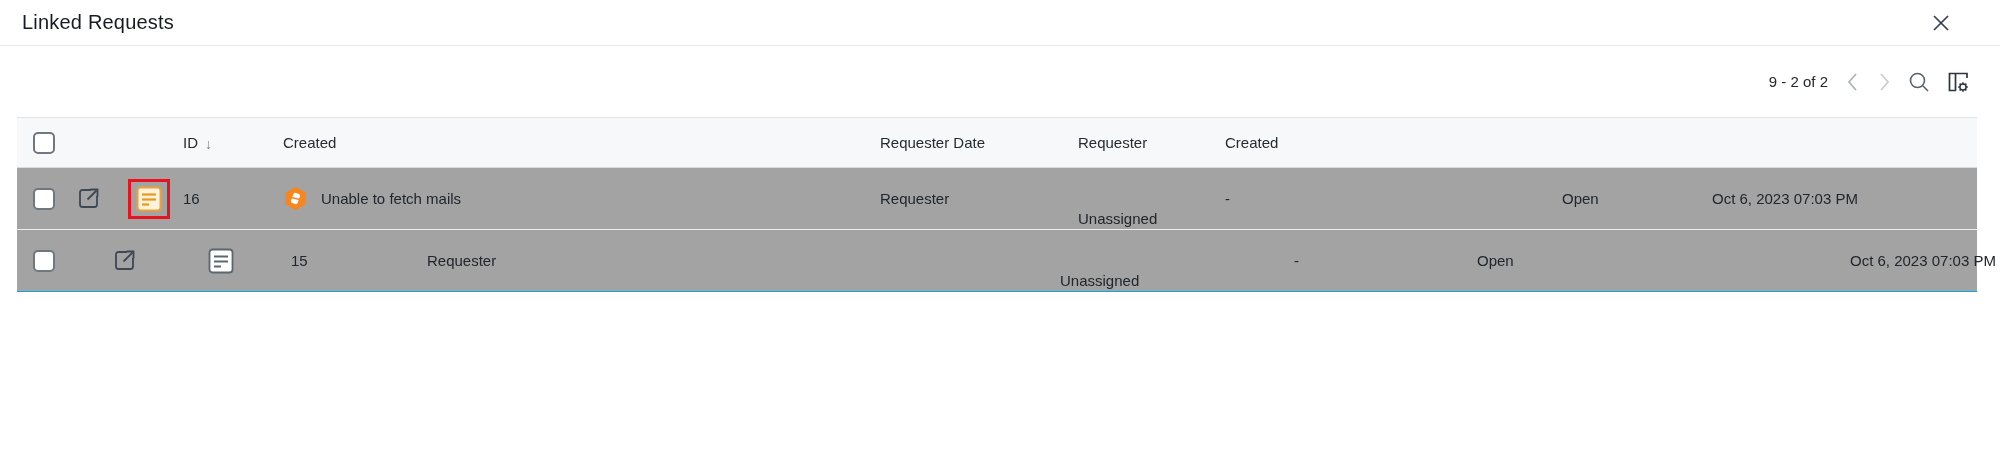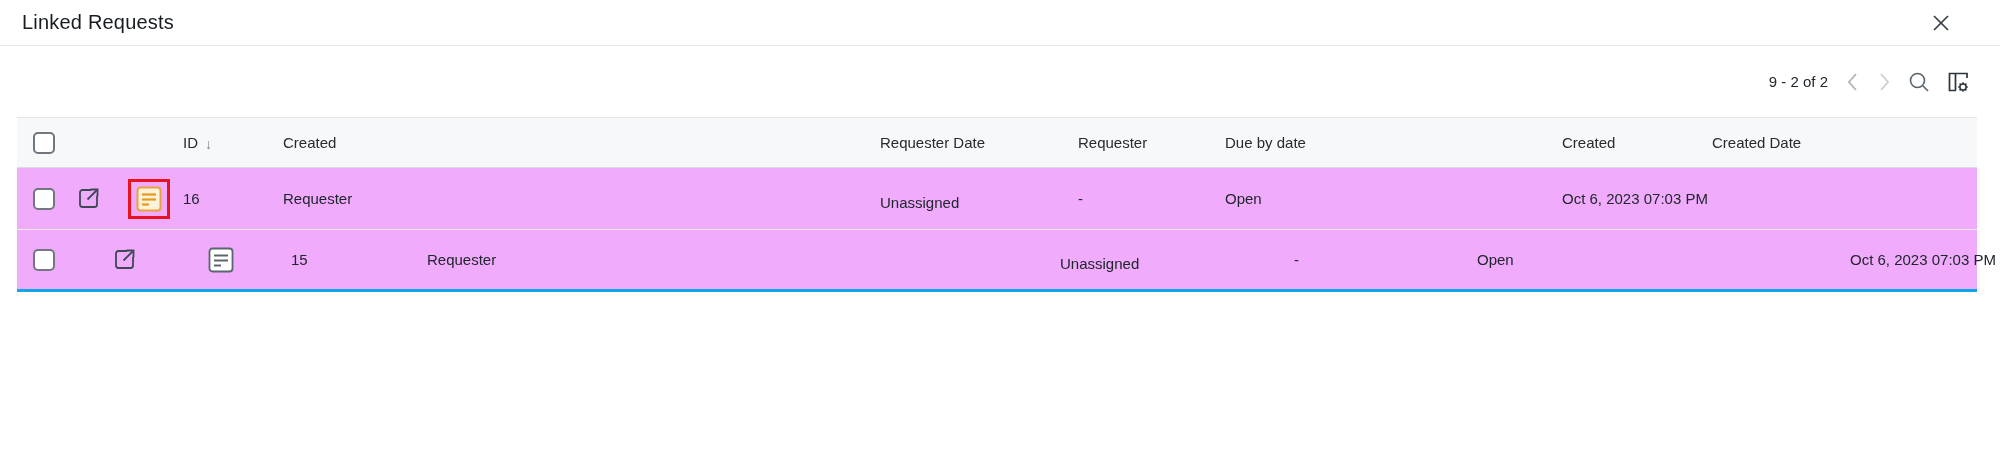--- a/index.html
+++ b/index.html
@@ -20,28 +20,28 @@
   .pag-text { font-size:15px; color:#23282d; margin-right:2px; }
   .icon-btn { display:flex; align-items:center; justify-content:center; cursor:pointer; }
 
   
   .table { margin-left:17px; width:1960px; font-size:15px; }
   .grid { display:grid;
     grid-template-columns:42px 53px 71px 100px 597px 198px 147px 337px 150px 265px;
     align-items:center; }
   .thead { height:51px; background:#f7f8f9; border-top:1px solid #e2e4e6; border-bottom:1px solid #d9dcde; }
   .thead .cell { color:#252b31; }
-  .trow { height:62px; background:#f0abfc; border-bottom:1px solid #eaecee; }
-  .trow:last-child { border-bottom:3px solid #0ea5e9;gap:36px; }
+  .trow { height:62px; background:#a3a3a3; border-bottom:1px solid #eaecee; }
+  .trow:last-child { border-bottom:1px solid #0ea5e9;gap:36px; }
   .cell { display:flex; align-items:center; min-width:0; }
   .pad16 { padding-left:16px; }
   .idcell { gap:7px; }
   .subjcell { gap:13px; }
   .sort-arrow { color:#7d858d; font-size:14px; position:relative; top:1px; }
-  .tech-val { position:relative; top:4px; }
+  .tech-val { position:relative; top:20px; }
 
   
   .cb { appearance:none; -webkit-appearance:none; width:22px; height:22px;
     border:2px solid #70777e; border-radius:5px; background:#fff; cursor:pointer; display:block; }
 
   
   .hl { border:3px solid transparent; padding:4px 5px; display:flex; align-items:center; }
   .hl.on { border-color:var(--hl-color, #e8131f); }
 
   svg { display:block; }
@@ -106,23 +106,21 @@
         </div>
       <div class="cell"></div>
       <div class="cell"></div>
       <div class="cell idcell">
         <span>ID</span>
         <span class="sort-arrow">↓</span>
       </div>
       <div class="cell">Created</div>
       <div class="cell">Requester Date</div>
       <div class="cell">Requester</div>
-      <div class="cell">Due by date</div>
       <div class="cell">Created</div>
-      <div class="cell">Created Date</div>
     </div>
 
     <div class="grid trow">
       <div class="cell pad16">
           <input type="checkbox" class="cb" style="">
         </div>
       <div class="cell pad16">
         <svg width="27" height="27" viewBox="0 0 27 27">
           <path d="M16 5 H7.5 A2.5 2.5 0 0 0 5 7.5 V19.5 A2.5 2.5 0 0 0 7.5 22 H19.5 A2.5 2.5 0 0 0 22 19.5 V11" fill="none" stroke="#3c4854" stroke-width="1.8"></path>
           <line x1="12.5" y1="14.5" x2="21.5" y2="5.5" stroke="#3c4854" stroke-width="1.8"></line>
@@ -133,20 +131,30 @@
         <span class="hl on">
           <svg width="26" height="26" viewBox="0 0 26 26">
             <rect x="1.5" y="1.5" width="23" height="23" rx="3" fill="#fcf3da" stroke="#e9a23b" stroke-width="2"></rect>
             <line x1="6" y1="8.5" x2="20" y2="8.5" stroke="#e8981e" stroke-width="2.2"></line>
             <line x1="6" y1="13.5" x2="20" y2="13.5" stroke="#e8981e" stroke-width="2.2"></line>
             <line x1="6" y1="18.5" x2="13" y2="18.5" stroke="#e8981e" stroke-width="2.2"></line>
           </svg>
         </span>
       </div>
       <div class="cell">16</div>
+      <div class="cell subjcell">
+        <svg width="25" height="25" viewBox="0 0 24 24">
+          <polygon points="12,0.8 21.7,6.4 21.7,17.6 12,23.2 2.3,17.6 2.3,6.4" fill="#f6861f"></polygon>
+          <g transform="rotate(20 12 12)">
+            <rect x="8.6" y="6.8" width="6.8" height="10.4" rx="2" fill="#ffffff"></rect>
+            <line x1="7.5" y1="12.6" x2="16.5" y2="11.4" stroke="#f6861f" stroke-width="1.4"></line>
+          </g>
+        </svg>
+        <span>Unable to fetch mails</span>
+      </div>
       <div class="cell">Requester</div>
       <div class="cell">
           <span class="tech-val">Unassigned</span>
         </div>
       <div class="cell">-</div>
       <div class="cell">Open</div>
       <div class="cell">Oct 6, 2023 07:03 PM</div>
     </div>
 
     <div class="grid trow">

